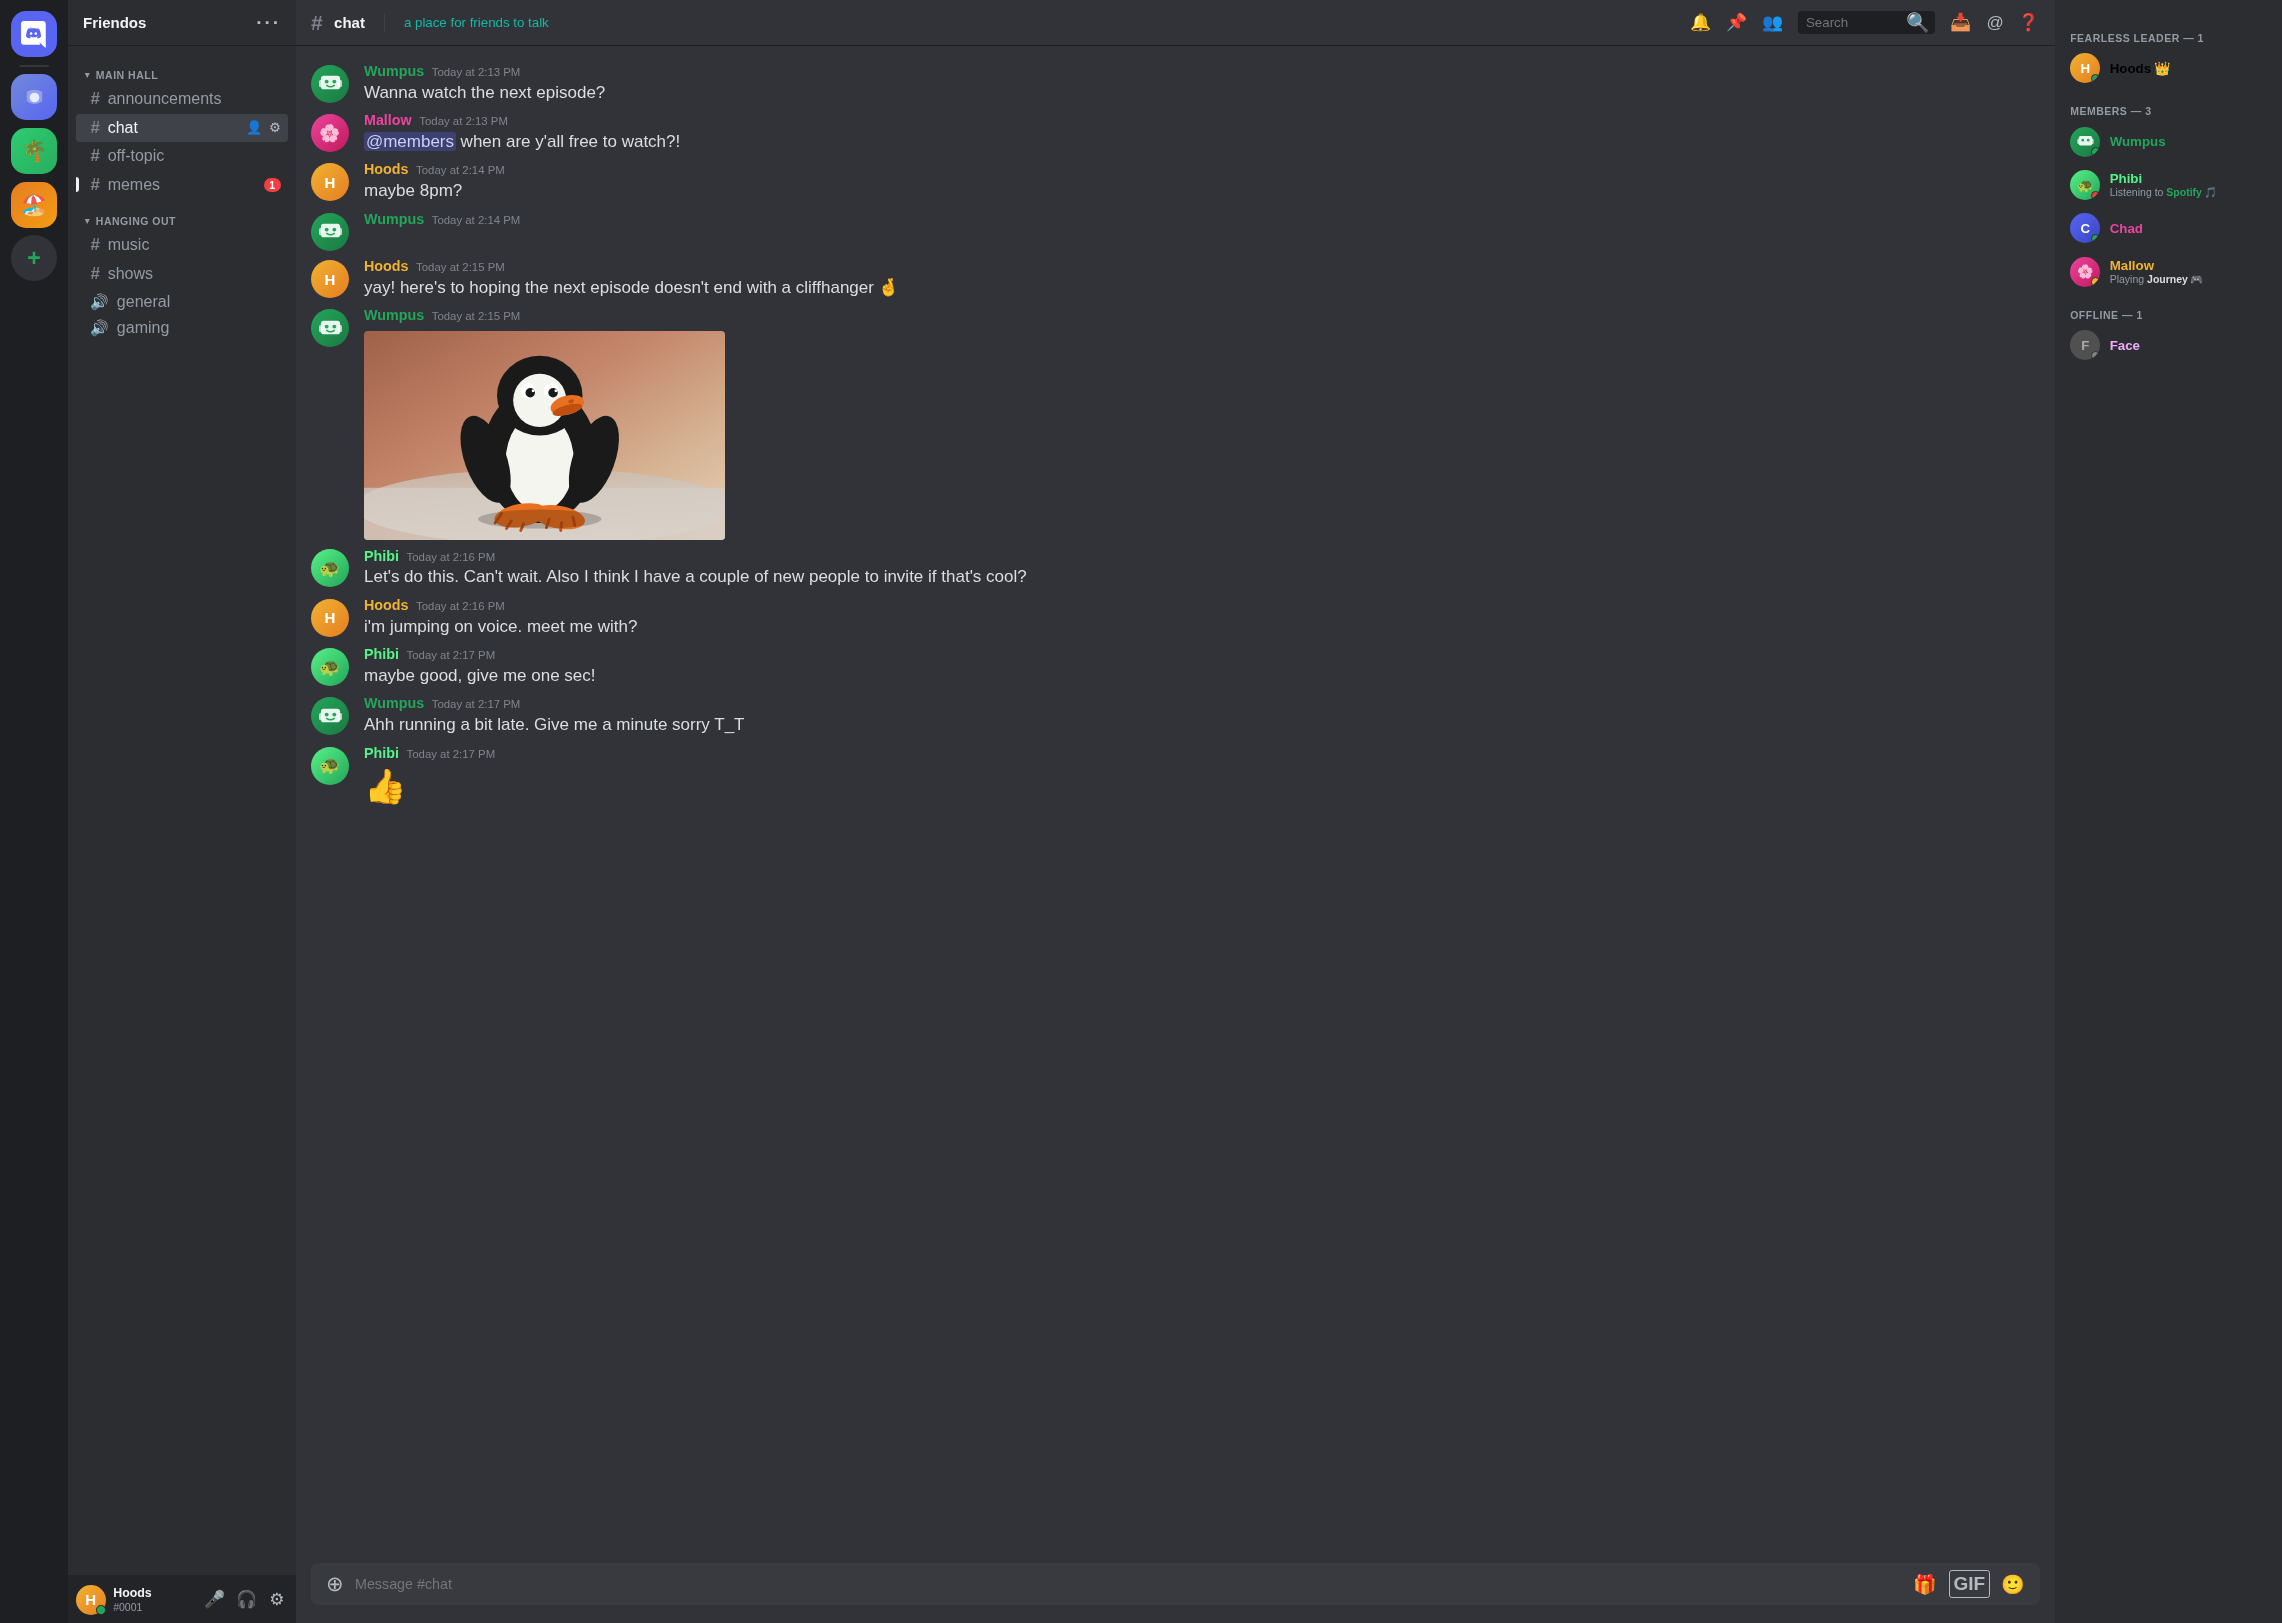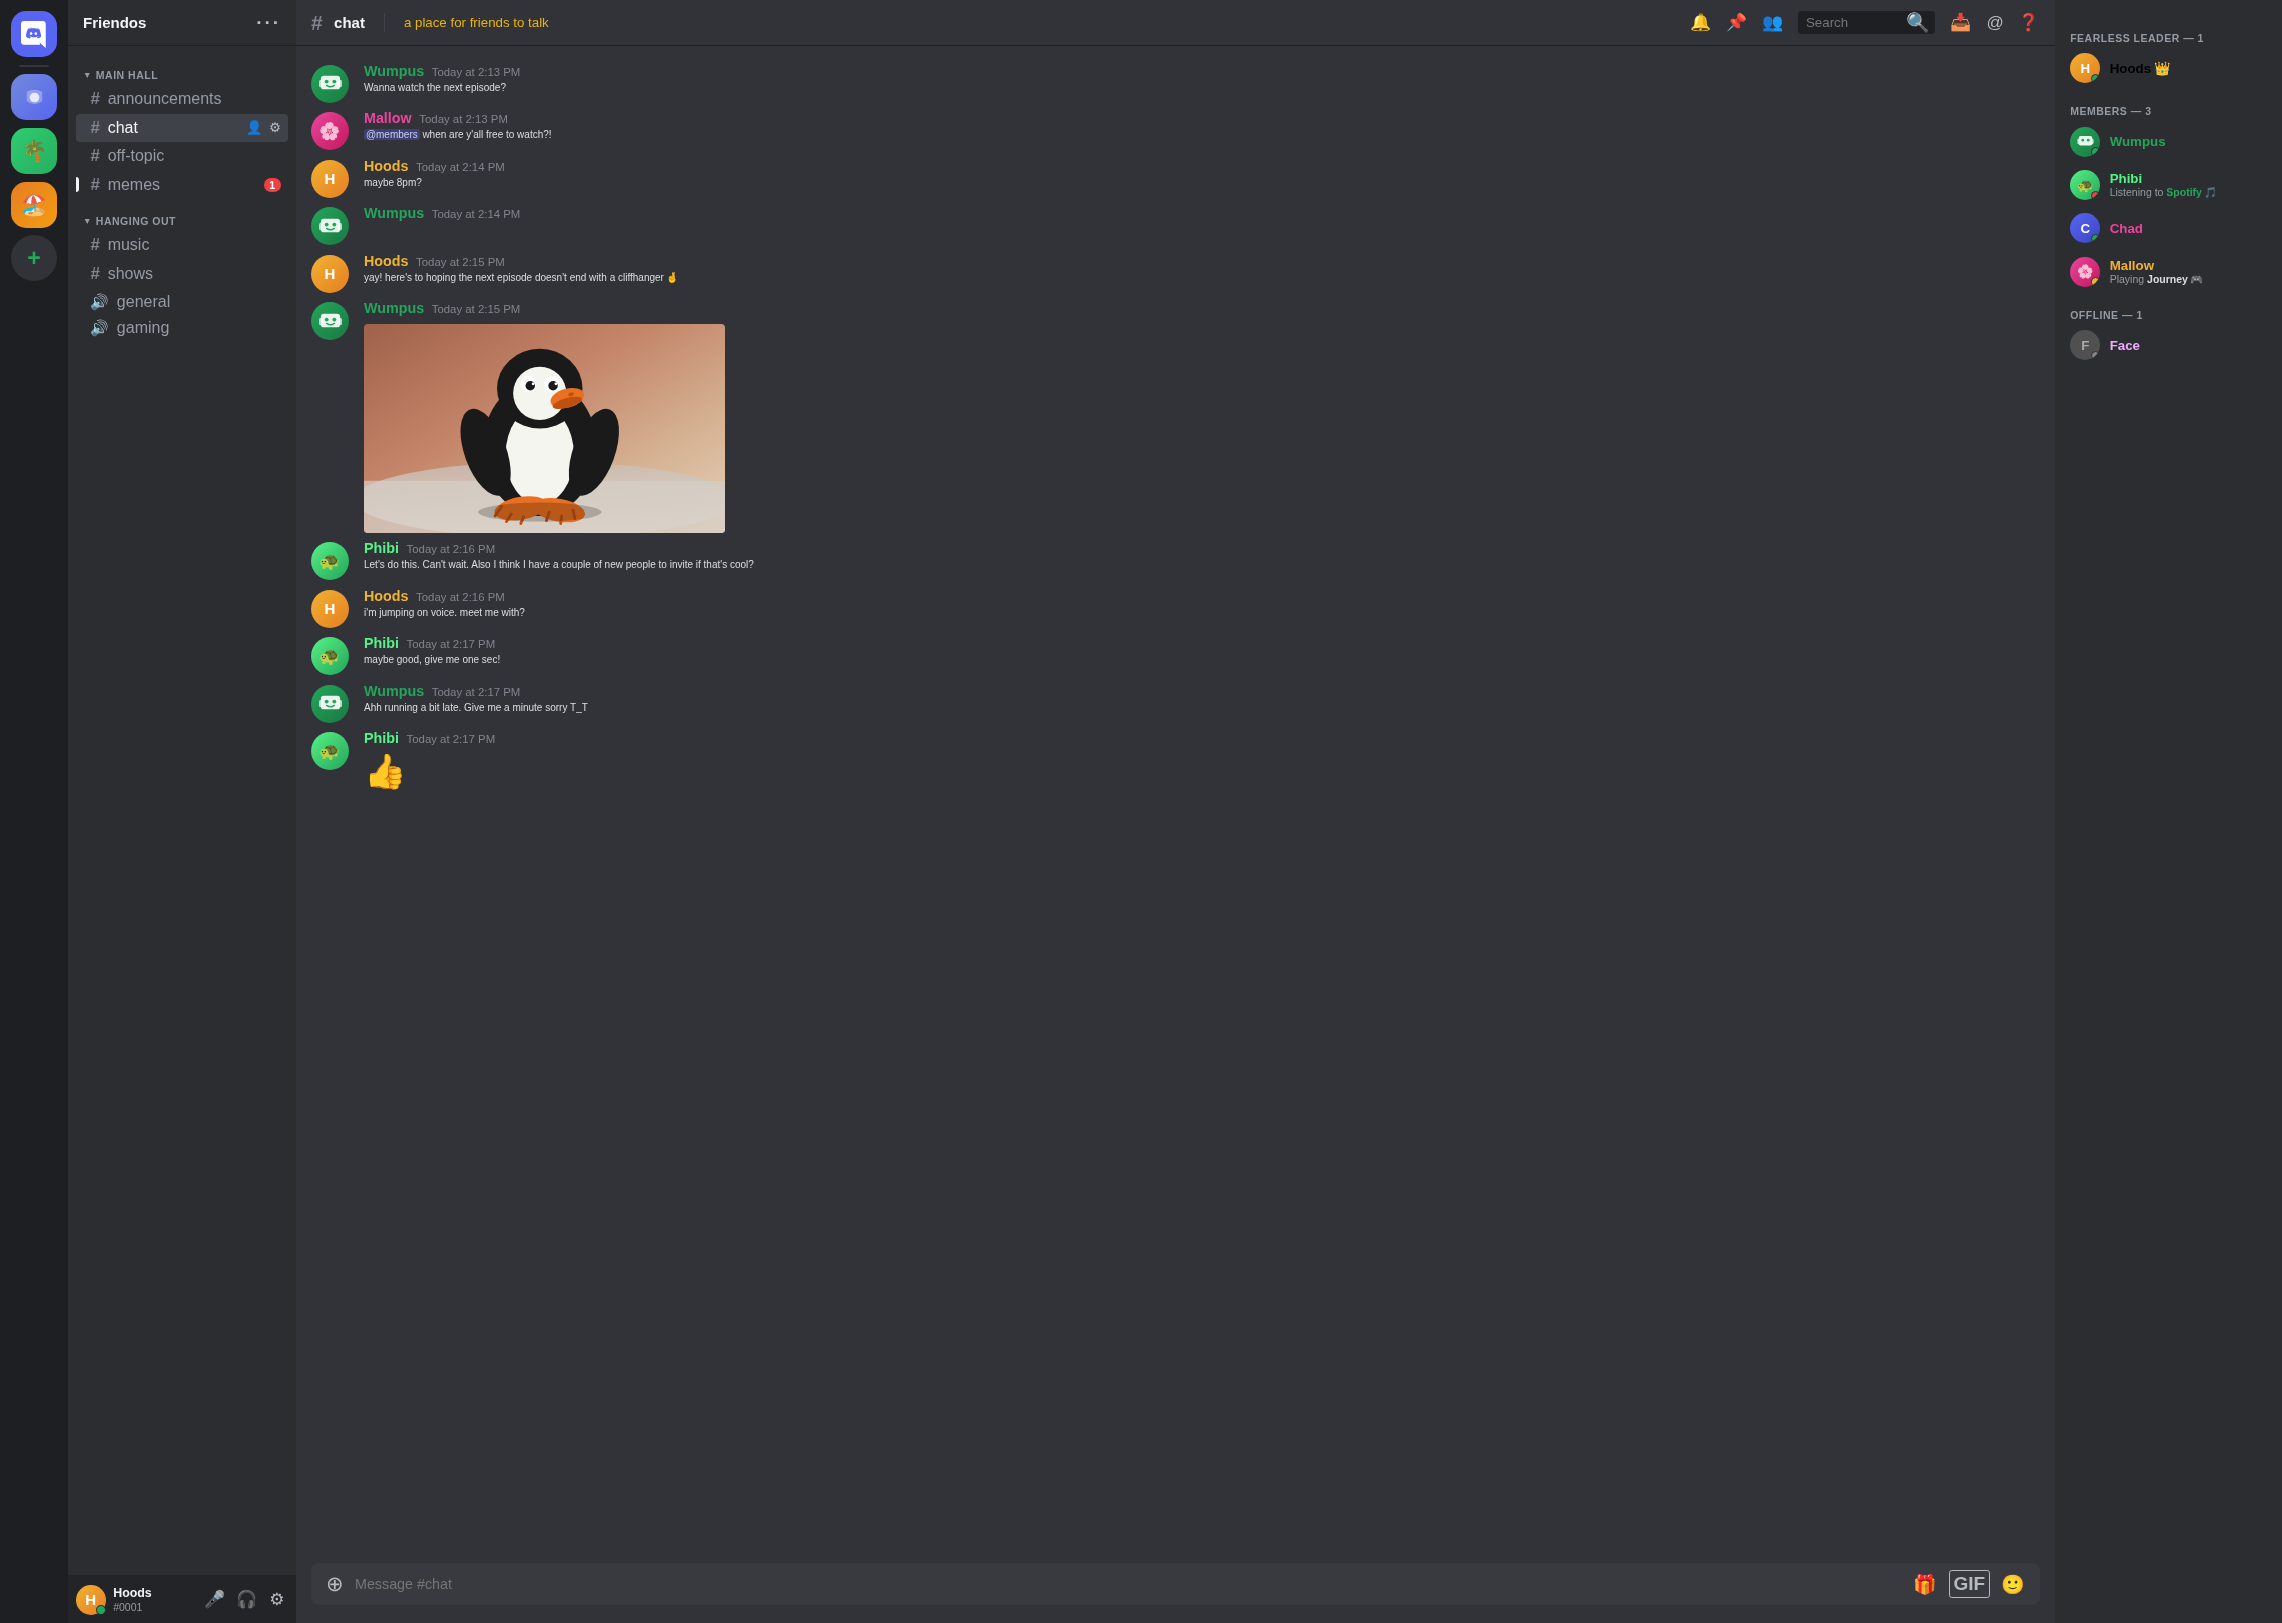--- a/index.html
+++ b/index.html
@@ -58,40 +58,40 @@
     .user-bar .controls span { color: #b5bac1; font-size: 17px; cursor: pointer; padding: 3.8px; }
 
     
     .main-chat { flex: 1; display: flex; flex-direction: column; min-width: 0; }
     .chat-header {
       height: 46px; background: #313338; border-bottom: 1px solid #1e1f22; display: flex; align-items: center; padding: 0 15px; gap: 11.4px;
     }
     .chat-header .hash { color: #80848e; font-size: 21px; font-weight: 700; }
     .chat-header .channel-title { color: #f2f3f5; font-size: 15px; font-weight: 700; }
     .chat-header .divider { width: 1px; height: 19px; background: #3f4147; margin: 0 7.6px; }
-    .chat-header .topic { color: #eab308; font-size: 13.3px; }
+    .chat-header .topic { color: #14b8a6; font-size: 13.3px; }
     .chat-header .header-icons { margin-left: auto; display: flex; gap: 15px; align-items: center; }
     .chat-header .header-icons span { color: #b5bac1; font-size: 19px; cursor: pointer; }
     .search-bar { background: #1e1f22; border-radius: 3.8px; display: flex; align-items: center; padding: 0 7.6px; gap: 5.7px; width: 137px; height: 23px; }
     .search-bar input { background: none; border: none; outline: none; color: #dbdee1; font-size: 13.3px; width: 95px; }
     .search-bar .search-icon { color: #949ba4; font-size: 13.3px; }
 
     
     .messages-area { flex: 1; overflow-y: auto; padding: 15px 0; display: flex; flex-direction: column; gap: 0; }
     .message-group { display: flex; gap: 15px; padding: 1.9px 15px; margin-bottom: 3.8px; position: relative; }
     .avatar-circle { width: 38px; height: 38px; border-radius: 50%; flex-shrink: 0; display: flex; align-items: center; justify-content: center; font-size: 15px; font-weight: 700; margin-top: 1.9px; }
     .msg-content { flex: 1; min-width: 0; }
     .msg-header { display: flex; align-items: baseline; gap: 7.6px; margin-bottom: 1.9px; }
     .msg-author { font-weight: 700; font-size: 14.3px; cursor: pointer; }
     .msg-author.wumpus { color: #23a55a; }
     .msg-author.mallow { color: #eb459e; }
     .msg-author.hoods { color: #f0b232; }
     .msg-author.phibi { color: #57f287; }
     .msg-timestamp { color: #80848e; font-size: 11.4px; }
-    .msg-text { color: #dbdee1; font-size: 10px; line-height: 1.4; }
+    .msg-text { color: #dbdee1; font-size: 17px; line-height: 1.4; }
     .msg-mention { background: rgba(88,101,242,0.3); color: #c9cdfb; border-radius: 2.9px; padding: 0 1.9px; }
     .msg-image { margin-top: 7.6px; }
     .emoji-large { font-size: 34px; }
 
     
     .input-bar {
       padding: 0 15px 19px 15px; display: flex; align-items: center; gap: 11.4px;
     }
     .input-wrap {
       flex: 1; background: #383a40; border-radius: 7.6px; display: flex; align-items: center; padding: 0 15px; gap: 11.4px; min-height: 42px;

